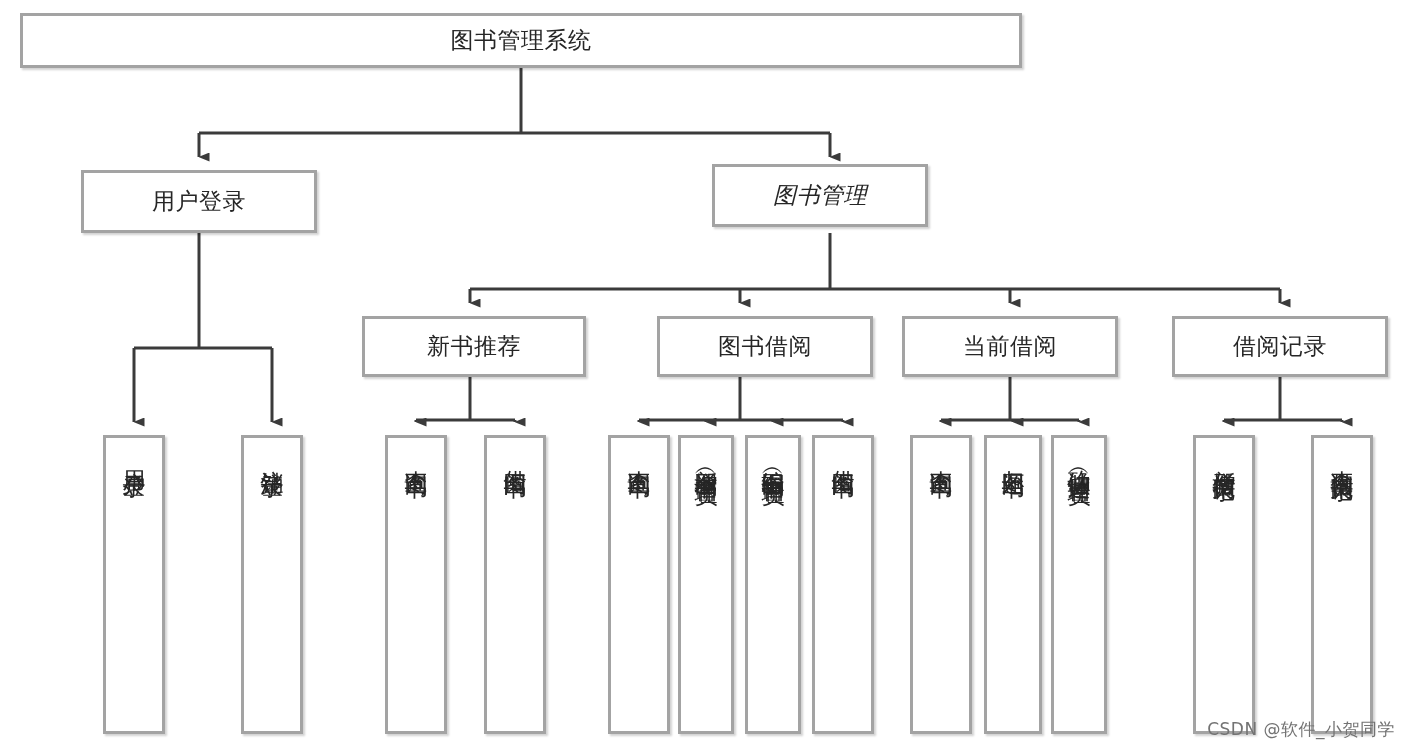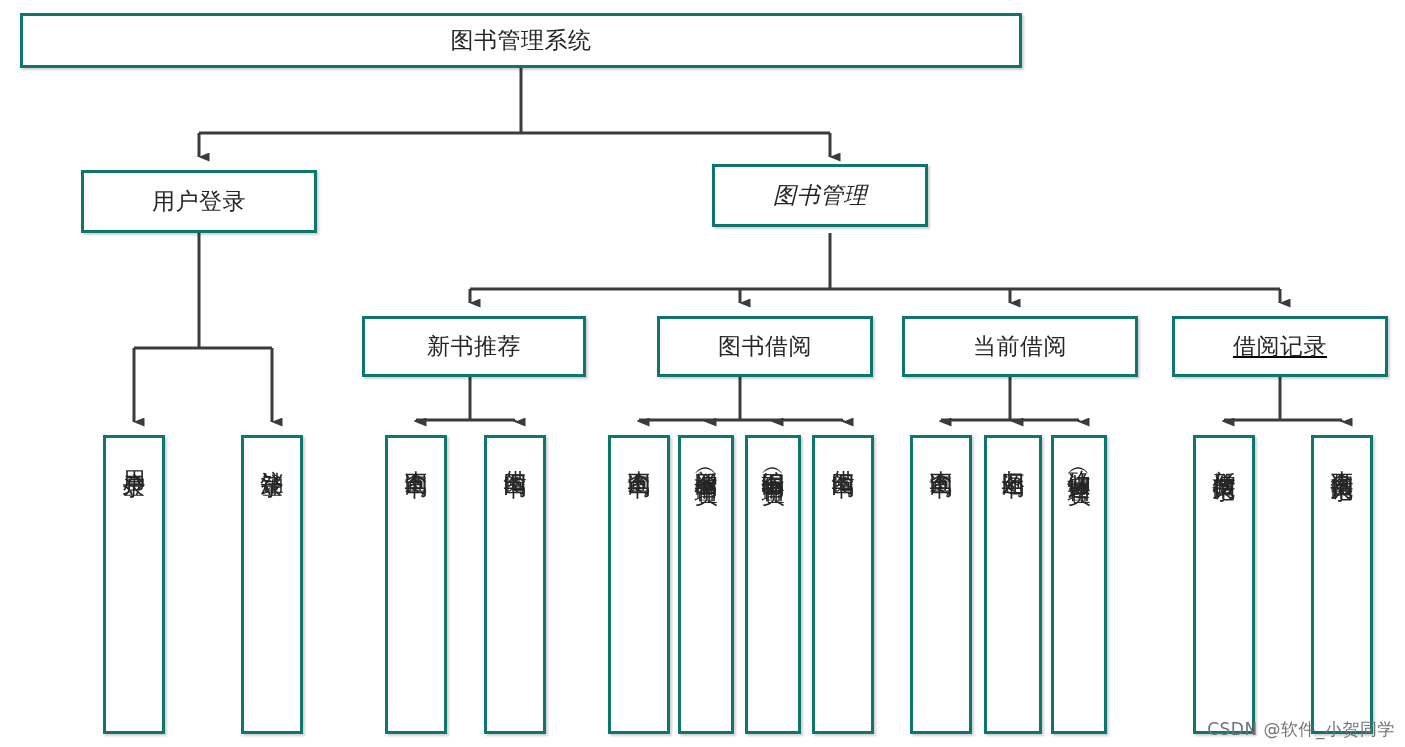--- a/index.html
+++ b/index.html
@@ -22,21 +22,21 @@
     position: absolute;
     top: 0; left: 0;
     width: 1405px;
     height: 747px;
     display: block;
   }
   .node-box {
     position: absolute;
     box-sizing: border-box;
     background: #ffffff;
-    border: 3px solid #0f766e;
+    border: 3px solid #a3a3a3;
     box-shadow: 2px 2px 2px rgba(0,0,0,0.18);
     display: flex;
     align-items: center;
     justify-content: center;
     overflow: hidden;
   }
   .node-label {
     color: #262626;
     font-size: 23px;
     line-height: 1.18;
@@ -124,24 +124,24 @@
       </div>
       <div class="node-box" style="left: 712px; top: 164px; width: 216px; height: 63px; font-style: italic;">
         <div class="node-label">图书管理</div>
       </div>
       <div class="node-box" style="left: 362px; top: 316px; width: 224px; height: 61px;">
         <div class="node-label">新书推荐</div>
       </div>
       <div class="node-box" style="left: 632px; top: 316px; width: 216px; height: 61px; margin-left: 25px;">
         <div class="node-label">图书借阅</div>
       </div>
-      <div class="node-box" style="left: 902px; top: 316px; width: 236px; height: 61px;">
+      <div class="node-box" style="left: 902px; top: 316px; width: 216px; height: 61px;">
         <div class="node-label">当前借阅</div>
       </div>
-      <div class="node-box" style="left: 1172px; top: 316px; width: 216px; height: 61px; text-decoration: underline;">
+      <div class="node-box" style="left: 1172px; top: 316px; width: 216px; height: 61px;">
         <div class="node-label">借阅记录</div>
       </div>
       <div class="node-box vertical" style="left: 103px; top: 435px; width: 62px; height: 299px;">
         <div class="node-label">用户登录</div>
       </div>
       <div class="node-box vertical" style="left: 241px; top: 435px; width: 62px; height: 299px;">
         <div class="node-label">注销登录</div>
       </div>
       <div class="node-box vertical" style="left: 385px; top: 435px; width: 62px; height: 299px;">
         <div class="node-label">查询图书</div>

